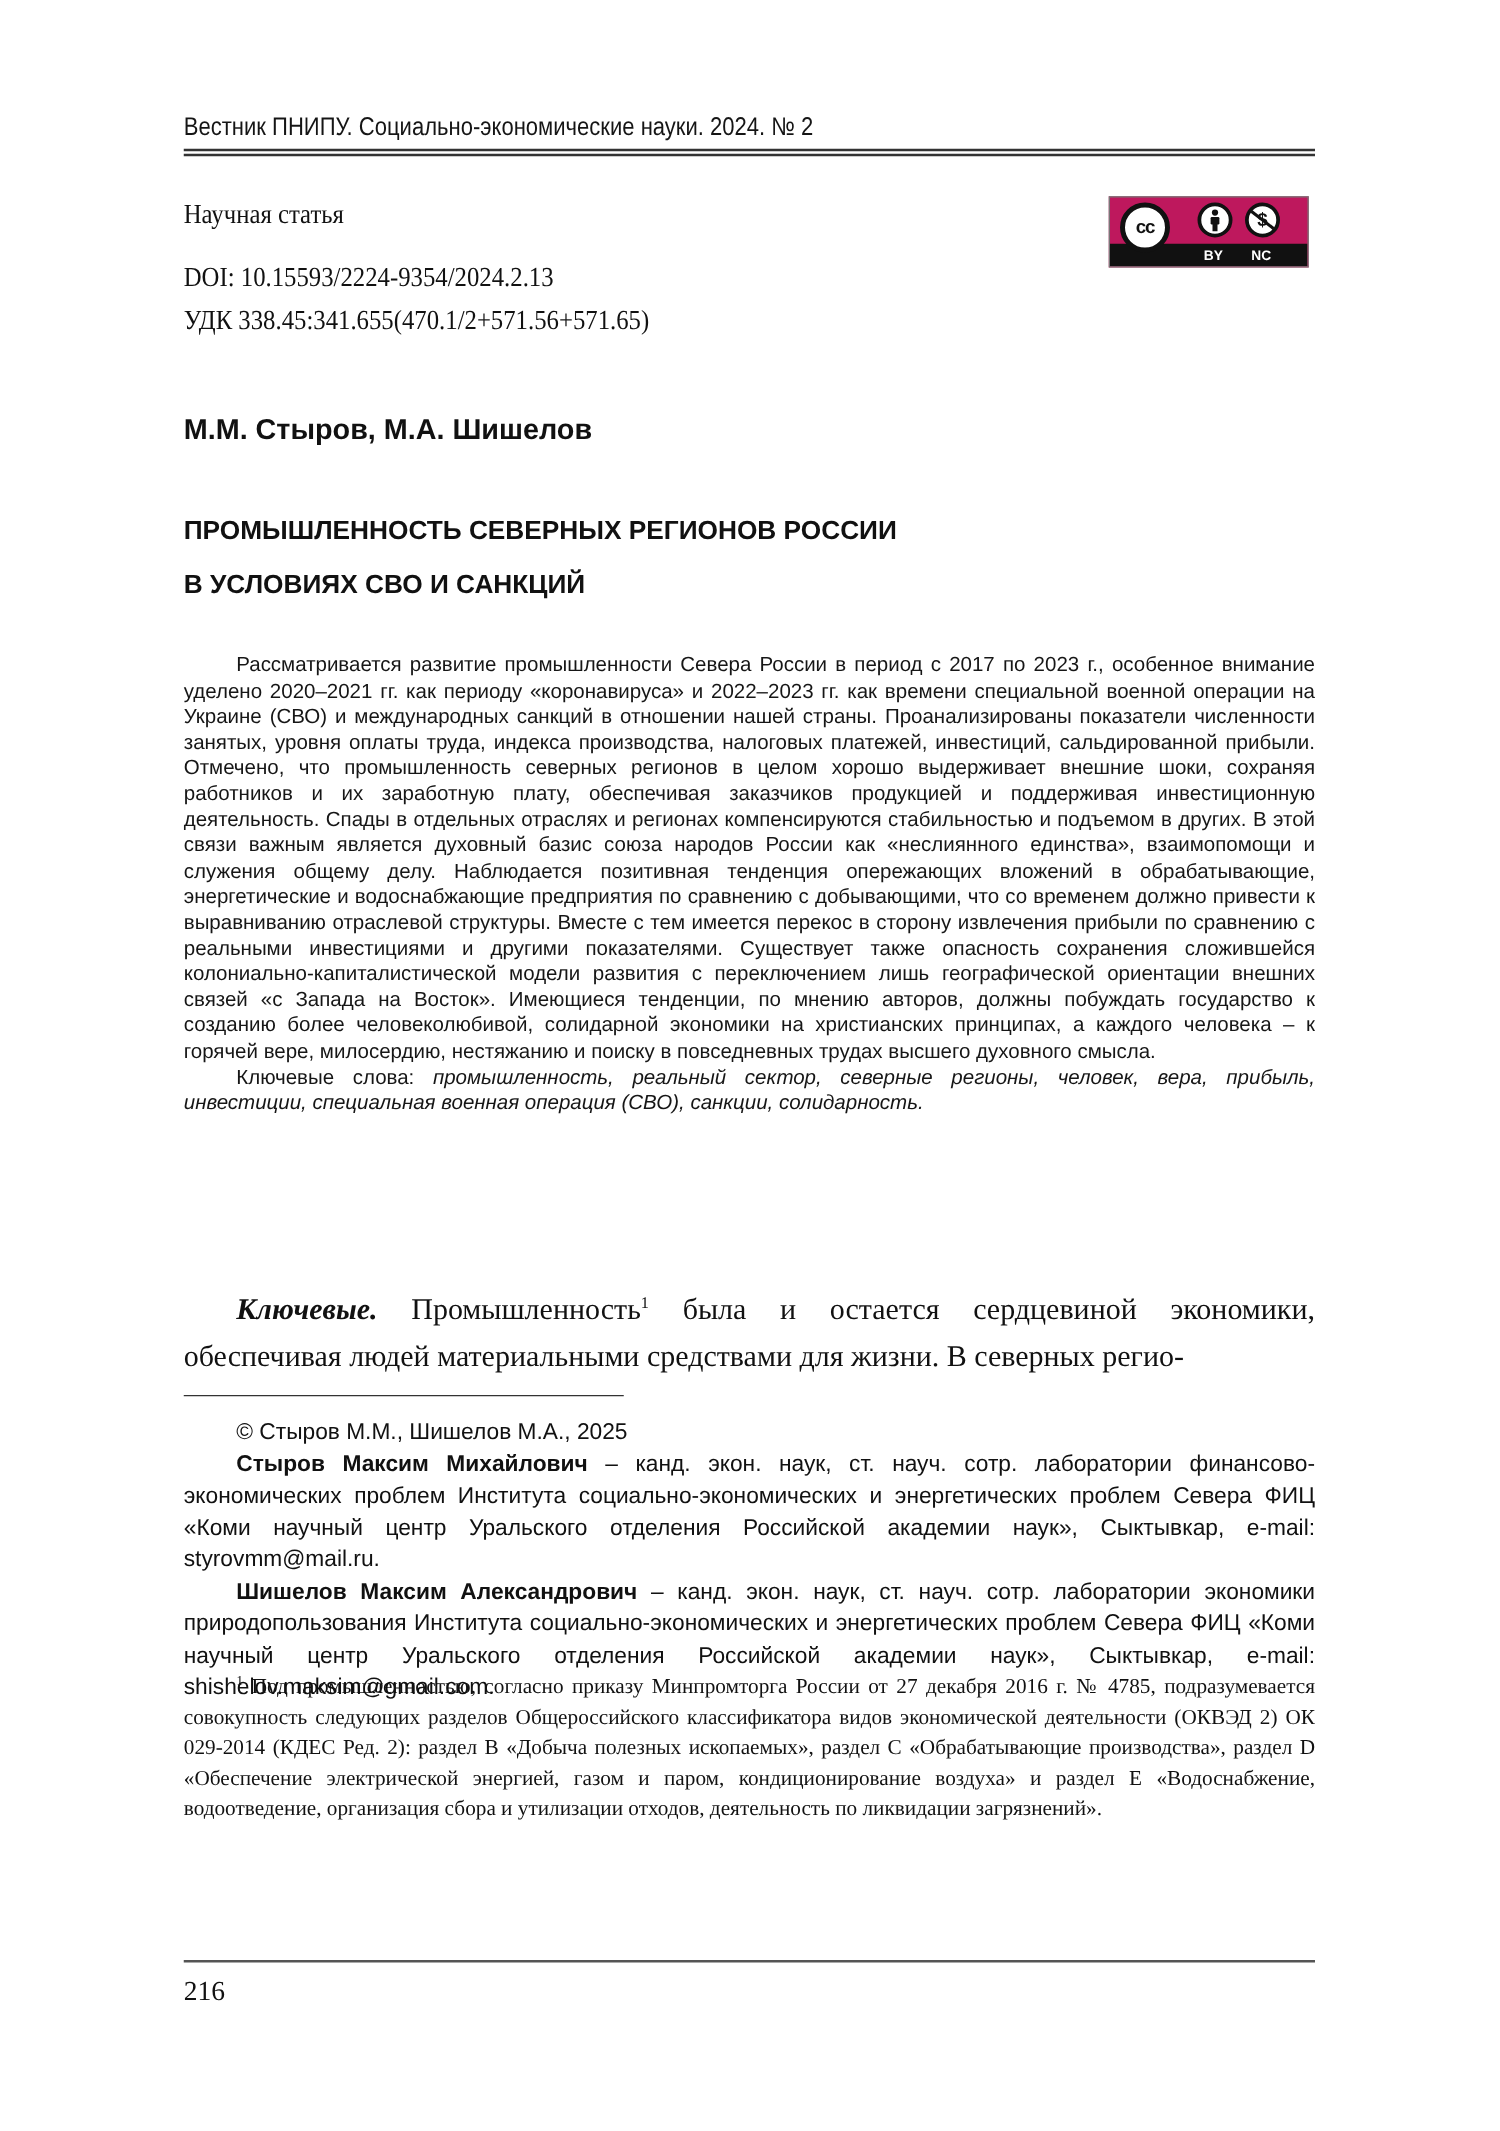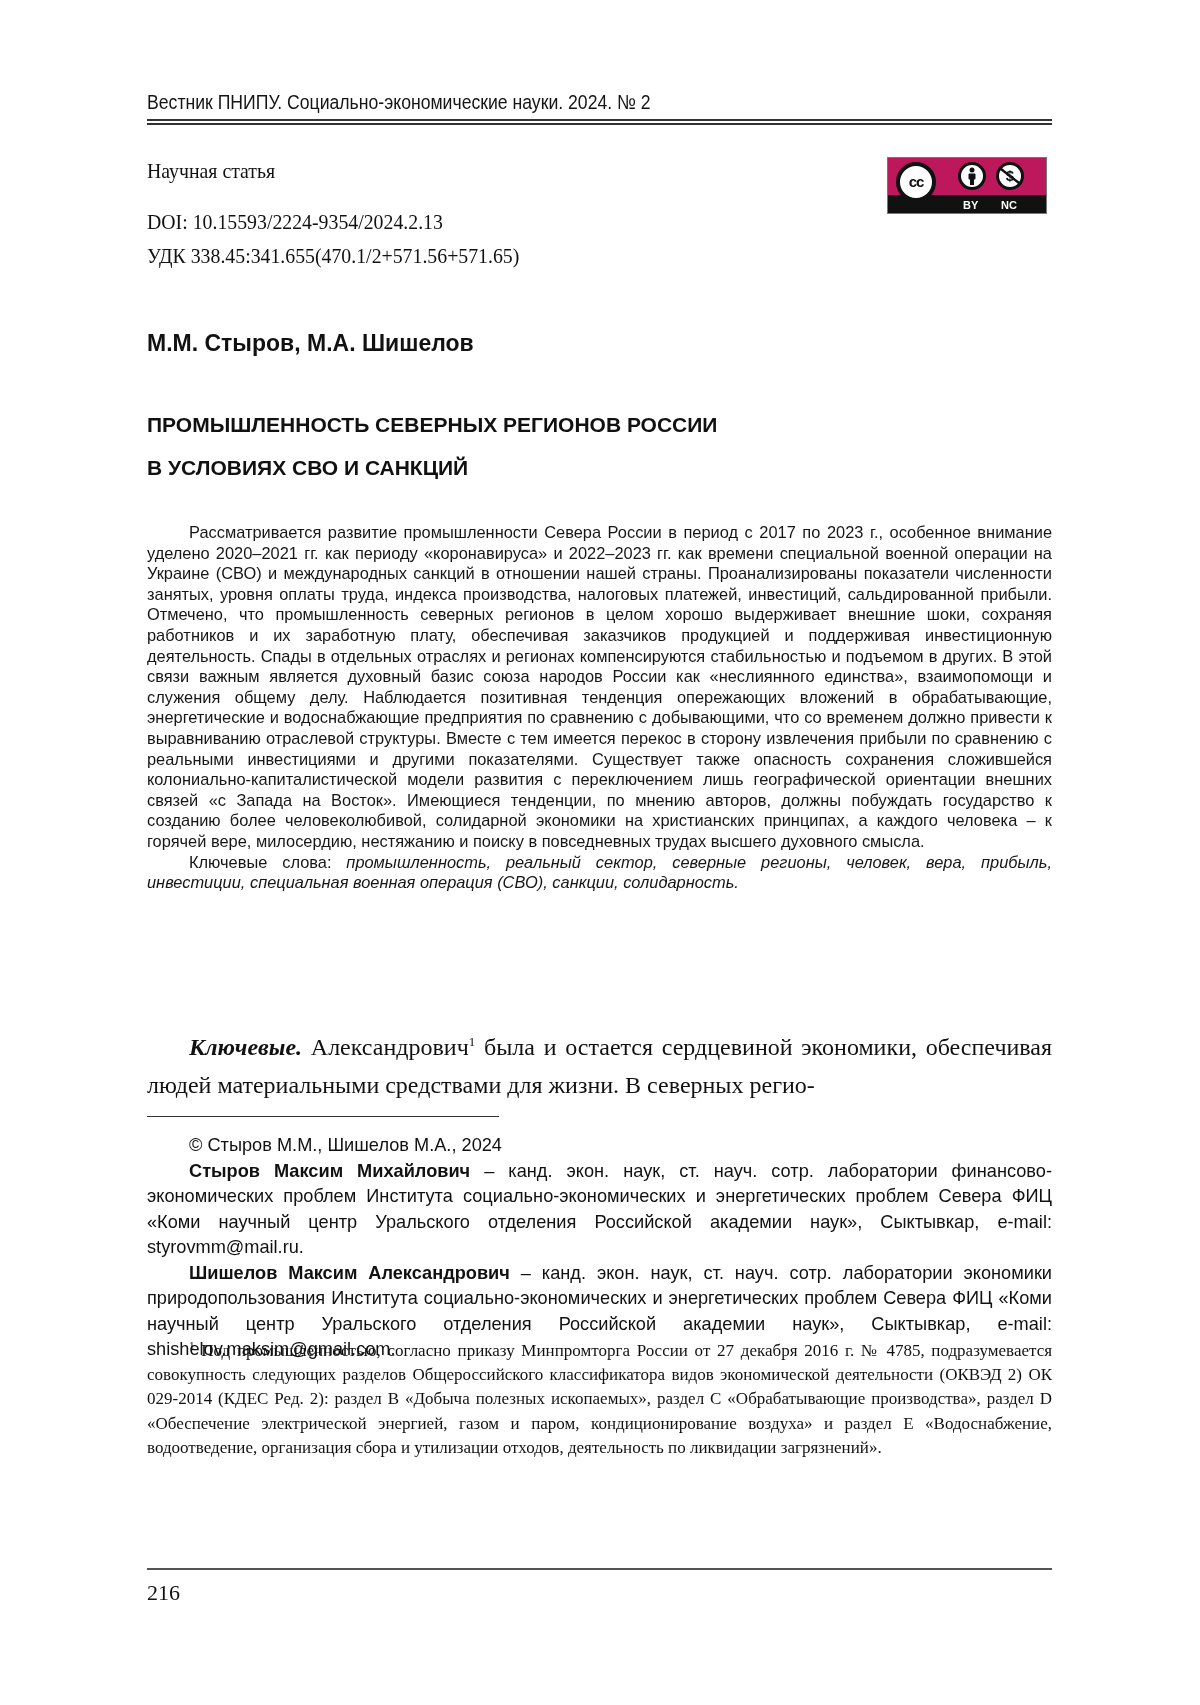--- a/index.html
+++ b/index.html
@@ -107,27 +107,27 @@
     <div>ПРОМЫШЛЕННОСТЬ СЕВЕРНЫХ РЕГИОНОВ РОССИИ</div>
     <div>В УСЛОВИЯХ СВО И САНКЦИЙ</div>
   </div>
 
   <div class="abstract sans">
     <p>Рассматривается развитие промышленности Севера России в период с 2017 по 2023 г., особенное внимание уделено 2020–2021 гг. как периоду «коронавируса» и 2022–2023 гг. как времени специальной военной операции на Украине (СВО) и международных санкций в отношении нашей страны. Проанализированы показатели численности занятых, уровня оплаты труда, индекса производства, налоговых платежей, инвестиций, сальдированной прибыли. Отмечено, что промышленность северных регионов в целом хорошо выдерживает внешние шоки, сохраняя работников и их заработную плату, обеспечивая заказчиков продукцией и поддерживая инвестиционную деятельность. Спады в отдельных отраслях и регионах компенсируются стабильностью и подъемом в других. В этой связи важным является духовный базис союза народов России как «неслиянного единства», взаимопомощи и служения общему делу. Наблюдается позитивная тенденция опережающих вложений в обрабатывающие, энергетические и водоснабжающие предприятия по сравнению с добывающими, что со временем должно привести к выравниванию отраслевой структуры. Вместе с тем имеется перекос в сторону извлечения прибыли по сравнению с реальными инвестициями и другими показателями. Существует также опасность сохранения сложившейся колониально-капиталистической модели развития с переключением лишь географической ориентации внешних связей «с Запада на Восток». Имеющиеся тенденции, по мнению авторов, должны побуждать государство к созданию более человеколюбивой, солидарной экономики на христианских принципах, а каждого человека – к горячей вере, милосердию, нестяжанию и поиску в повседневных трудах высшего духовного смысла.</p>
     <p><span class="kw-label">Ключевые слова:</span> <span class="kw">промышленность, реальный сектор, северные регионы, человек, вера, прибыль, инвестиции, специальная военная операция (СВО), санкции, солидарность.</span></p>
   </div>
 
   <div class="intro serif">
-    <p><span class="lead">Ключевые.</span><span> Александрович</span><sup>1</sup><span> была и остается сердцевиной экономики, обеспечивая людей материальными средствами для жизни. В северных регио-</span></p>
+    <p><span class="lead">Ключевые.</span><span> Промышленность</span><sup>1</sup><span> была и остается сердцевиной экономики, обеспечивая людей материальными средствами для жизни. В северных регио-</span></p>
   </div>
 
   <div class="fn-rule"></div>
 
   <div class="footnotes sans">
-    <p>© Стыров М.М., Шишелов М.А., 2024</p>
+    <p>© Стыров М.М., Шишелов М.А., 2025</p>
     <p><span class="name">Стыров Максим Михайлович</span><span> – канд. экон. наук, ст. науч. сотр. лаборатории финансово-экономических проблем Института социально-экономических и энергетических проблем Севера ФИЦ «Коми научный центр Уральского отделения Российской академии наук», Сыктывкар, e-mail: styrovmm@mail.ru.</span></p>
     <p><span class="name">Шишелов Максим Александрович</span><span> – канд. экон. наук, ст. науч. сотр. лаборатории экономики природопользования Института социально-экономических и энергетических проблем Севера ФИЦ «Коми научный центр Уральского отделения Российской академии наук», Сыктывкар, e-mail: shishelov.maksim@gmail.com.</span></p>
   </div>
 
   <div class="footnote-1 serif">
     <p><sup>1</sup><span> Под промышленностью, согласно приказу Минпромторга России от 27 декабря 2016 г. № 4785, подразумевается совокупность следующих разделов Общероссийского классификатора видов экономической деятельности (ОКВЭД 2) ОК 029-2014 (КДЕС Ред. 2): раздел B «Добыча полезных ископаемых», раздел C «Обрабатывающие производства», раздел D «Обеспечение электрической энергией, газом и паром, кондиционирование воздуха» и раздел E «Водоснабжение, водоотведение, организация сбора и утилизации отходов, деятельность по ликвидации загрязнений».</span></p>
   </div>
 
   <div class="foot-rule"></div>
   <div class="page-number serif">216</div>

